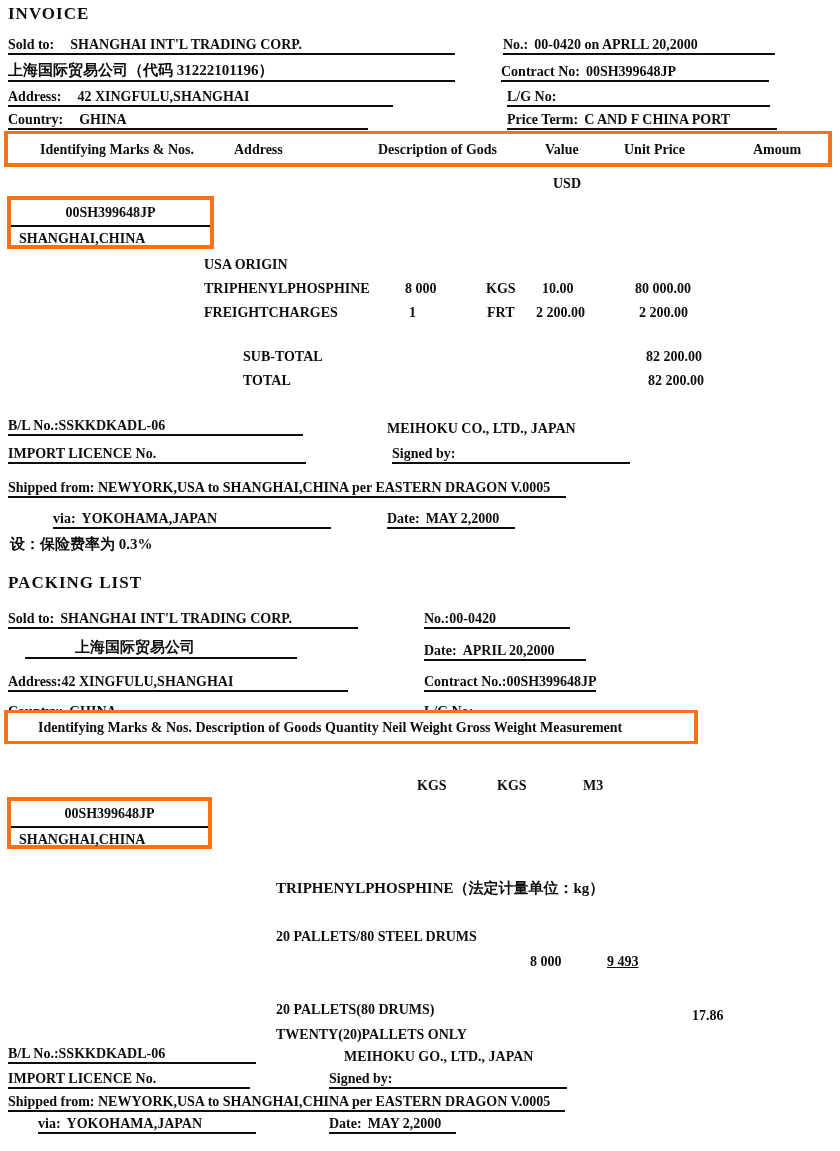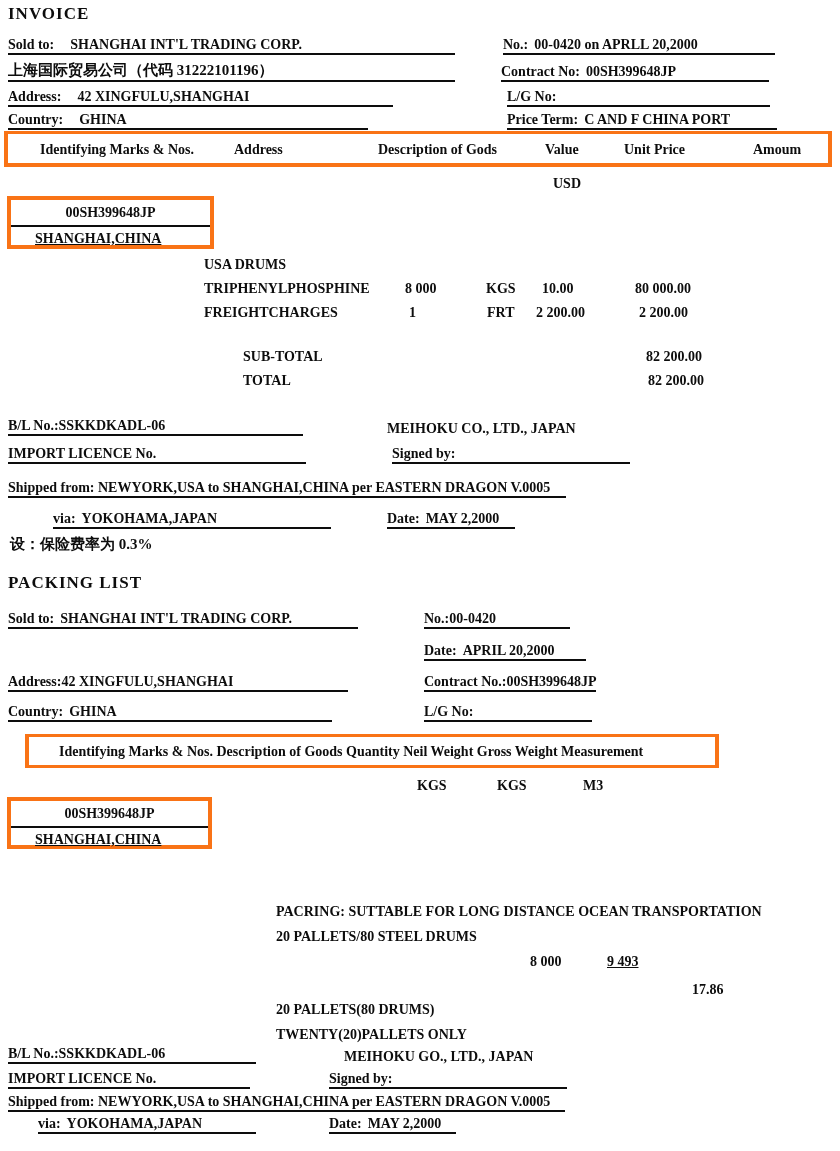--- a/index.html
+++ b/index.html
@@ -11,21 +11,21 @@
   .abs{position:absolute;white-space:nowrap;}
   .line{position:absolute;white-space:nowrap;display:flex;align-items:flex-end;
         border-bottom:2px solid #0d0d0d;height:20px;}
   .gap-lg{margin-left:16px;}
   .gap-sm{margin-left:6px;}
   .title{font-size:17px;letter-spacing:1px;font-weight:bold;}
   .cjk{font-size:15px;}
   .boxed{position:absolute;border:4px solid #f97316;box-sizing:border-box;background:#fff;}
   .thick-tb{border-top-width:3px;border-bottom-width:4px;}
   .marksbox .cell1{height:25px;border-bottom:2px solid #0d0d0d;display:flex;align-items:center;justify-content:center;}
-  .marksbox .cell2{height:23px;display:flex;align-items:center;padding-left:24px;text-decoration:underline;}
+  .marksbox .cell2{height:23px;display:flex;align-items:center;padding-left:8px;}
 </style>
 </head>
 <body>
 
 <div class="page">
 
   <div class="abs title" style="left:8px;top:4px;">INVOICE</div>
 
   <div class="line" style="left:8px;top:33px;width:447px;">
     <span>Sold to:</span>
@@ -68,21 +68,21 @@
     <span class="abs" style="left:745px;top:8px;">Amoum</span>
   </div>
 
   <div class="abs" style="left:553px;top:176px;">USD</div>
 
   <div class="boxed marksbox" style="left:7px;top:196px;width:207px;height:53px;">
     <div class="cell1">00SH399648JP</div>
     <div class="cell2">SHANGHAI,CHINA</div>
   </div>
 
-  <div class="abs" style="left:204px;top:257px;">USA DRUMS</div>
+  <div class="abs" style="left:204px;top:257px;">USA ORIGIN</div>
 
   <div>
     <span class="abs" style="left:204px;top:281px;">TRIPHENYLPHOSPHINE</span>
     <span class="abs" style="left:405px;top:281px;">8 000</span>
     <span class="abs" style="left:486px;top:281px;">KGS</span>
     <span class="abs" style="left:542px;top:281px;">10.00</span>
     <span class="abs" style="left:635px;top:281px;">80 000.00</span>
   </div>
   <div>
     <span class="abs" style="left:204px;top:305px;">FREIGHTCHARGES</span>
@@ -123,20 +123,23 @@
   </div>
 
   <div class="abs cjk" style="left:10px;top:535px;">设：保险费率为 0.3%</div>
 
   <div class="abs title" style="left:8px;top:573px;">PACKING LIST</div>
 
   <div class="line" style="left:8px;top:607px;width:350px;">
     <span>Sold to:</span>
     <span class="gap-sm">SHANGHAI INT'L TRADING CORP.</span>
   </div>
+  <div class="line cjk" style="left:25px;top:639px;width:272px;padding-left:50px;box-sizing:border-box;">
+    <span>上海国际贸易公司</span>
+  </div>
   <div class="line" style="left:8px;top:670px;width:340px;">
     <span>Address:</span>
     <span>42 XINGFULU,SHANGHAI</span>
   </div>
   <div class="line" style="left:8px;top:700px;width:324px;">
     <span>Country:</span>
     <span class="gap-sm">GHINA</span>
   </div>
 
   <div class="line" style="left:424px;top:607px;width:146px;">
@@ -148,39 +151,39 @@
     <span class="gap-sm">APRIL 20,2000</span>
   </div>
   <div class="line" style="left:424px;top:670px;width:172px;">
     <span>Contract No.:</span>
     <span>00SH399648JP</span>
   </div>
   <div class="line" style="left:424px;top:700px;width:168px;">
     <span>L/G No:</span>
   </div>
 
-  <div class="boxed" style="left:4px;top:734px;width:694px;height:34px;border-top-width:3px;border-bottom-width:3px;margin-left:21px;">
+  <div class="boxed" style="left:4px;top:710px;width:694px;height:34px;border-top-width:3px;border-bottom-width:3px;">
     <span class="abs" style="left:30px;top:7px;">Identifying Marks &amp; Nos. Description of Goods Quantity Neil Weight Gross Weight Measurement</span>
   </div>
 
   <div class="abs" style="left:417px;top:778px;">KGS</div>
   <div class="abs" style="left:497px;top:778px;">KGS</div>
   <div class="abs" style="left:583px;top:778px;">M3</div>
 
   <div class="boxed marksbox" style="left:7px;top:797px;width:205px;height:52px;">
     <div class="cell1">00SH399648JP</div>
     <div class="cell2">SHANGHAI,CHINA</div>
   </div>
 
-  <div class="abs" style="left:276px;top:904px;">PACRING:  SUTTABLE FOR LONG DISTANCE OCEAN TRANSPORTATION</div>
+  <div class="abs cjk" style="left:276px;top:879px;">TRIPHENYLPHOSPHINE（法定计量单位：kg）</div>
   <div class="abs" style="left:276px;top:929px;">20 PALLETS/80 STEEL DRUMS</div>
 
   <div class="abs" style="left:530px;top:954px;">8 000</div>
   <div class="abs" style="left:607px;top:954px;text-decoration:underline;">9 493</div>
-  <div class="abs" style="left:692px;top:982px;">17.86</div>
+  <div class="abs" style="left:692px;top:1008px;">17.86</div>
 
   <div class="abs" style="left:276px;top:1002px;">20 PALLETS(80 DRUMS)</div>
   <div class="abs" style="left:276px;top:1027px;">TWENTY(20)PALLETS ONLY</div>
 
   <div class="line" style="left:8px;top:1042px;width:248px;">
     <span>B/L No.:SSKKDKADL-06</span>
   </div>
   <div class="abs" style="left:344px;top:1049px;">MEIHOKU GO., LTD., JAPAN</div>
 
   <div class="line" style="left:8px;top:1067px;width:242px;">

